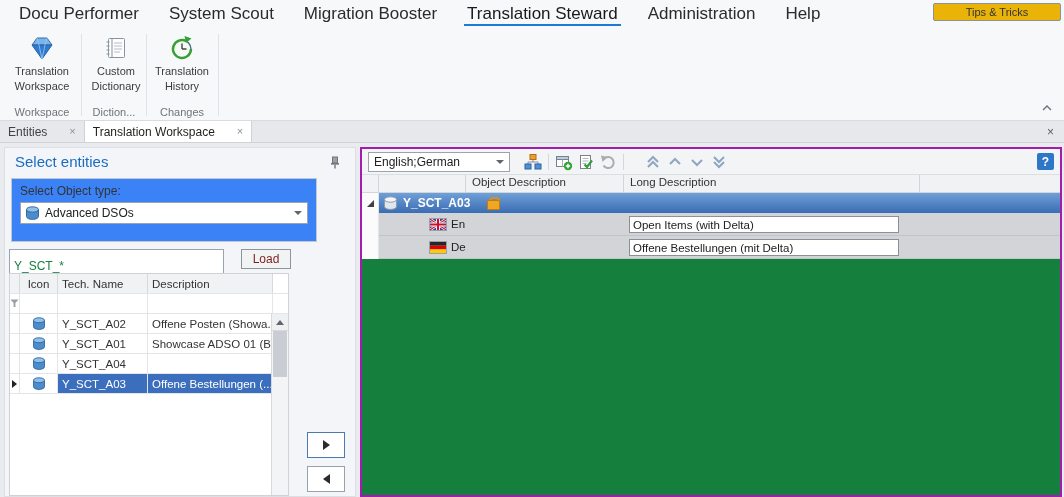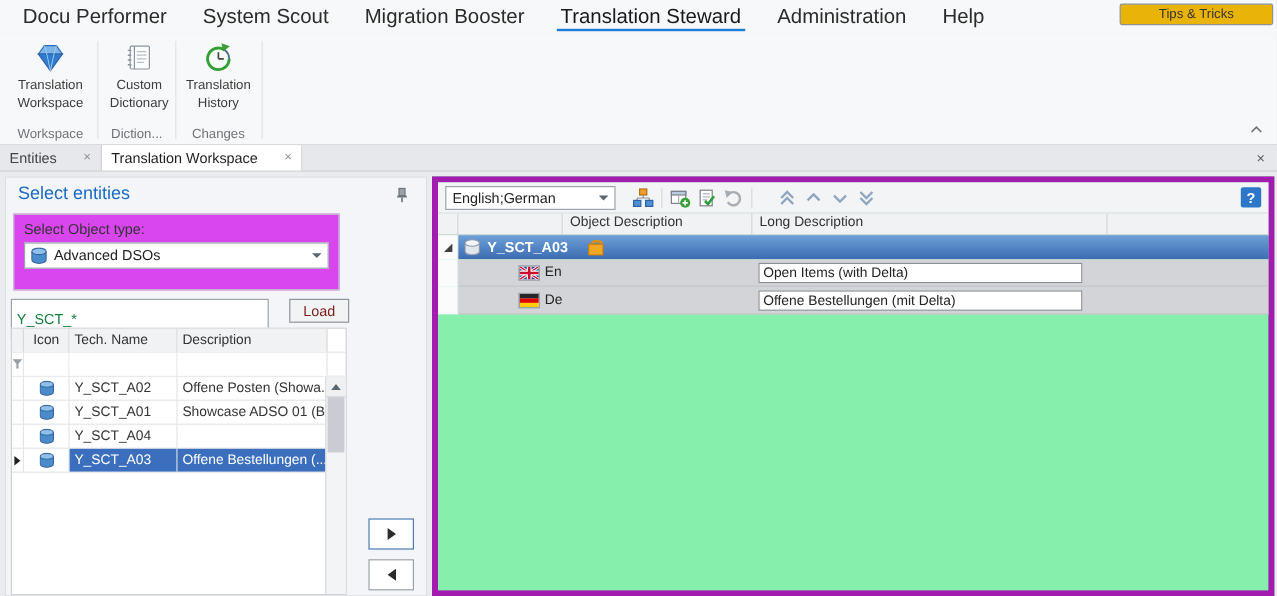--- a/index.html
+++ b/index.html
@@ -47,22 +47,22 @@
   .tab.active { background:#ffffff; color:#1f1f1f; }
   .tab-x { color:#8b9097; font-size:11px; line-height:11px; }
   .tabbar-close { margin-left:auto; padding:0 10px; color:#5b6067; display:flex;
     align-items:center; font-size:12px; }
 
   
   .lpanel { position:absolute; left:4px; top:147px; width:352px; bottom:0;
     background:#f3f5f8; border:1px solid #dcdfe3; }
   .lp-title { position:absolute; left:10px; top:5px; font-size:15px; color:#1a6bc4; }
   .lp-pin { position:absolute; right:14px; top:8px; }
-  .lp-groupbox { position:absolute; left:6px; top:30px; width:272px; height:64px;
-    border:1px solid #c2c8cf; background:#d946ef; }
+  .lp-groupbox { position:absolute; left:6px; top:30px; width:306px; height:64px;
+    border:1px solid #c2c8cf; background:#3b82f6; }
   .lp-ot-label { margin:5px 8px 0; font-size:12px; color:#333; }
   .dropdown { background:#fff; border:1px solid #99a4b0; display:flex;
     align-items:center; padding:0 5px; height:22px; }
   .lp-groupbox .dropdown { margin:4px 8px 0; }
   .dd-text { margin-left:6px; font-size:12px; color:#222; }
   .dd-caret { margin-left:auto; width:0; height:0; border-left:4px solid transparent;
     border-right:4px solid transparent; border-top:4px solid #5c6670; }
   .lp-search { position:absolute; left:4px; top:101px; width:215px; height:20px;
     border:1px solid #99a4b0; background:#fff; font-family:inherit; font-size:12px;
     padding:16px 4px; color:#15803d; }
@@ -99,21 +99,21 @@
     display:flex; align-items:center; justify-content:center; }
   .xfer-right { top:284px; border:1px solid #4a7ab5; }
   .xfer-left  { top:318px; border:1px solid #99a2ac; }
   .tri-right { width:0; height:0; border-top:5px solid transparent;
     border-bottom:5px solid transparent; border-left:7px solid #2b2b2b; }
   .tri-left { width:0; height:0; border-top:5px solid transparent;
     border-bottom:5px solid transparent; border-right:7px solid #2b2b2b; }
 
   
   .rpanel { position:absolute; left:360px; top:147px; right:2px; bottom:0;
-    background:#86efac; border:5px solid #a21caf; }
+    background:#15803d; border:2px solid #a21caf; }
   .rp-toolbar { height:26px; background:#f3f4f6; border-bottom:1px solid #dcdfe2;
     display:flex; align-items:center; padding:0 6px; }
   .tb-dd { width:142px; height:20px; margin-right:12px; }
   .tb-icon { width:22px; height:20px; display:flex; align-items:center;
     justify-content:center; }
   .tb-sep { width:1px; height:16px; background:#d5d8db; margin:0 4px; }
   .tb-nav { margin-left:14px; }
   .tb-help { margin-left:auto; width:17px; height:17px; background:#2e77c8;
     color:#fff; font-weight:bold; font-size:12px; display:flex; align-items:center;
     justify-content:center; border-radius:2px; }

